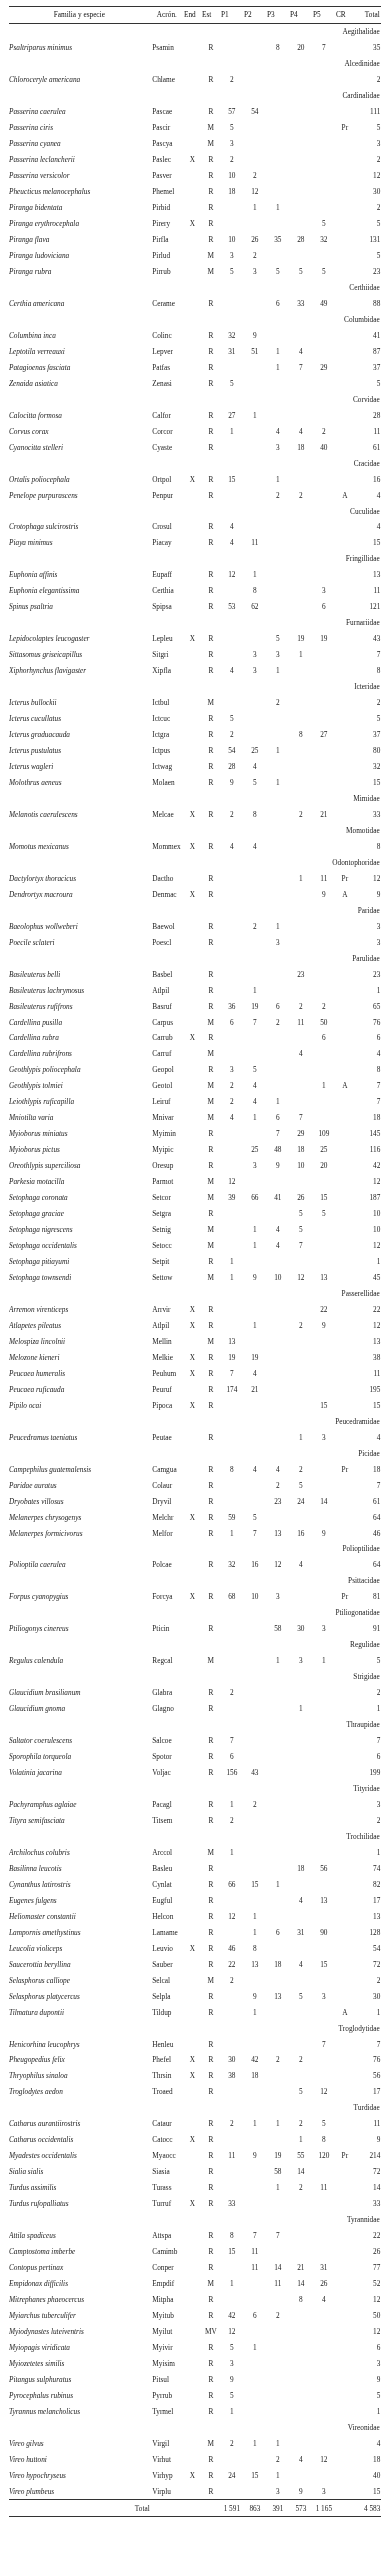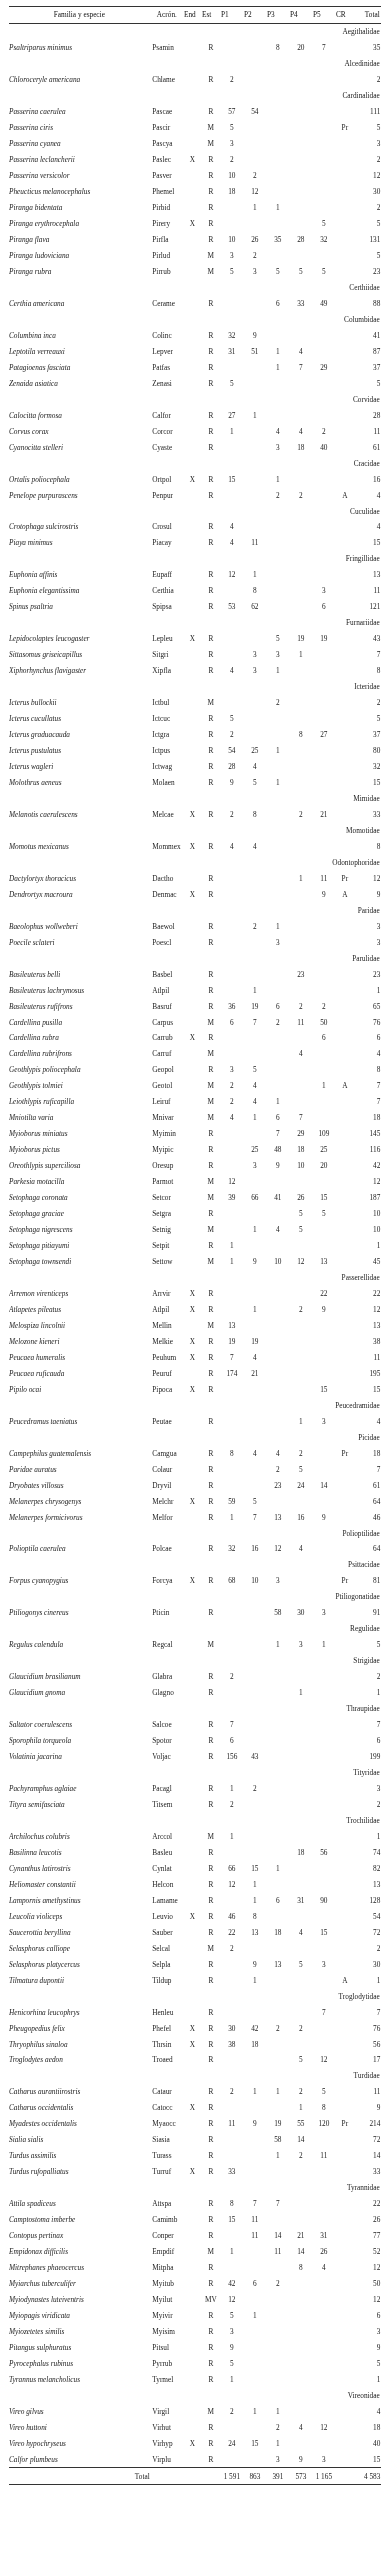--- a/index.html
+++ b/index.html
@@ -877,20 +877,33 @@
           <td class="c">M</td>
           <td class="c"></td>
           <td class="c">1</td>
           <td class="c">4</td>
           <td class="c">5</td>
           <td class="c"></td>
           <td class="c"></td>
           <td class="r">10</td>
         </tr>
         <tr>
+          <td class="sp-name">Setophaga occidentalis</td>
+          <td class="acr">Setocc</td>
+          <td class="c"></td>
+          <td class="c">M</td>
+          <td class="c"></td>
+          <td class="c">1</td>
+          <td class="c">4</td>
+          <td class="c">7</td>
+          <td class="c"></td>
+          <td class="c"></td>
+          <td class="r">12</td>
+        </tr>
+        <tr>
           <td class="sp-name">Setophaga pitiayumi</td>
           <td class="acr">Setpit</td>
           <td class="c"></td>
           <td class="c">R</td>
           <td class="c">1</td>
           <td class="c"></td>
           <td class="c"></td>
           <td class="c"></td>
           <td class="c"></td>
           <td class="c"></td>
@@ -1285,20 +1298,33 @@
           <td class="acr">Cynlat</td>
           <td class="c"></td>
           <td class="c">R</td>
           <td class="c">66</td>
           <td class="c">15</td>
           <td class="c">1</td>
           <td class="c"></td>
           <td class="c"></td>
           <td class="c"></td>
           <td class="r">82</td>
+        </tr>
+        <tr>
+          <td class="sp-name">Eugenes fulgens</td>
+          <td class="acr">Eugful</td>
+          <td class="c"></td>
+          <td class="c">R</td>
+          <td class="c"></td>
+          <td class="c"></td>
+          <td class="c"></td>
+          <td class="c">4</td>
+          <td class="c">13</td>
+          <td class="c"></td>
+          <td class="r">17</td>
         </tr>
         <tr>
           <td class="sp-name">Heliomaster constantii</td>
           <td class="acr">Helcon</td>
           <td class="c"></td>
           <td class="c">R</td>
           <td class="c">12</td>
           <td class="c">1</td>
           <td class="c"></td>
           <td class="c"></td>
@@ -1715,21 +1741,21 @@
           <td class="c">R</td>
           <td class="c">24</td>
           <td class="c">15</td>
           <td class="c">1</td>
           <td class="c"></td>
           <td class="c"></td>
           <td class="c"></td>
           <td class="r">40</td>
         </tr>
         <tr>
-          <td class="sp-name">Calfor plumbeus</td>
+          <td class="sp-name">Vireo plumbeus</td>
           <td class="acr">Virplu</td>
           <td class="c"></td>
           <td class="c">R</td>
           <td class="c"></td>
           <td class="c"></td>
           <td class="c">3</td>
           <td class="c">9</td>
           <td class="c">3</td>
           <td class="c"></td>
           <td class="r">15</td>

